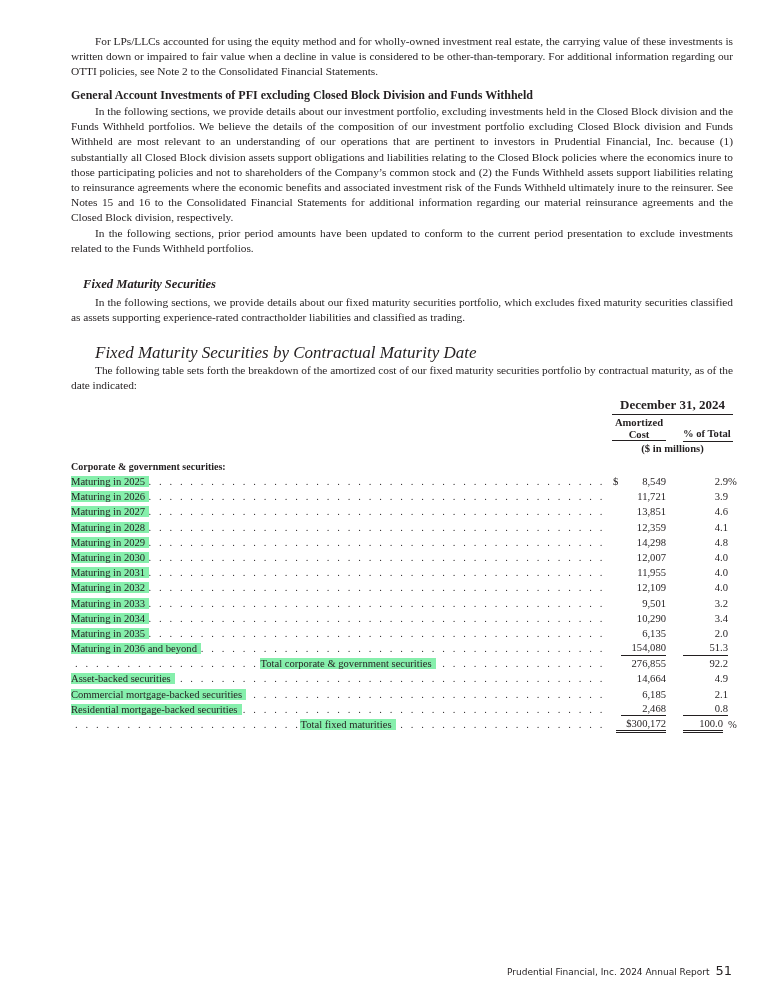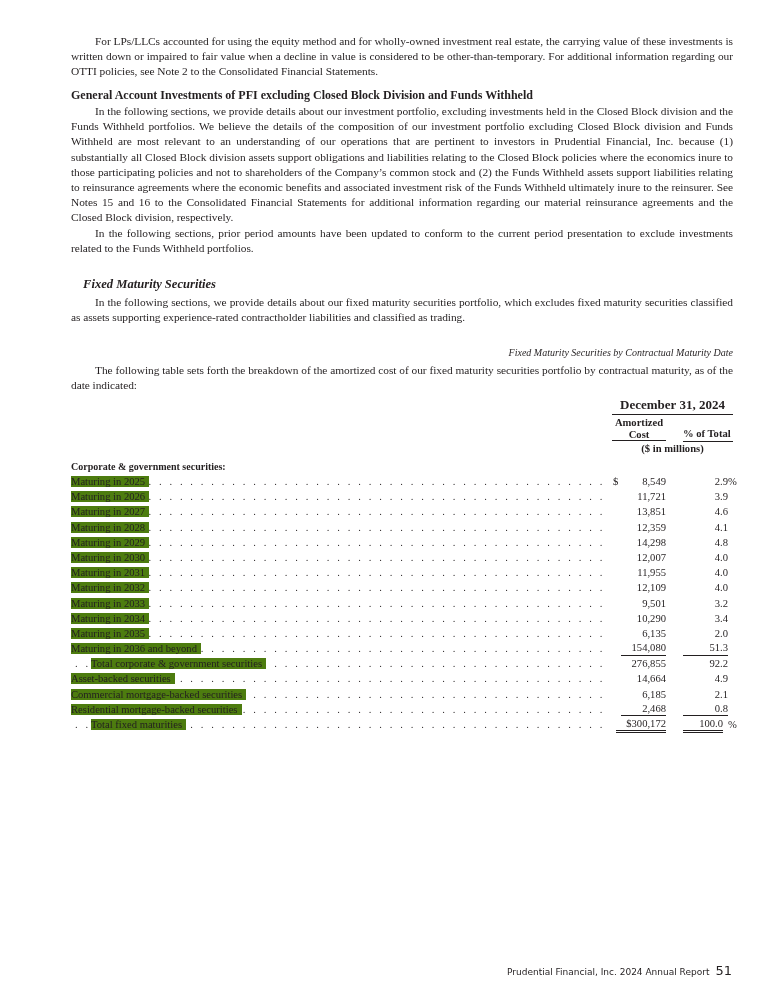--- a/index.html
+++ b/index.html
@@ -13,23 +13,22 @@
       margin: 0; font-size: 11.4px; line-height: 15.2px; text-align: justify;
       text-indent: 24px; letter-spacing: -0.05px;
     }
     h2.section {
       margin: 0; font-size: 12px; font-weight: bold; line-height: 15px;
     }
     h3.subsection {
       margin: 0; font-size: 12.6px; font-weight: bold; font-style: italic; line-height: 15px;
     }
     h4.subsub {
-      margin: 0; font-size: 10px; font-style: italic; font-weight: normal; line-height: 15px;
+      margin: 0; font-size: 17px; font-style: italic; font-weight: normal; line-height: 15px;
       padding-left: 24px;
-      text-align: right;
     }
     .table { position: absolute; left: 71px; top: 398px; width: 662px; font-size: 10.6px; }
     .hdr-wrap { position: relative; height: 60px; }
     .hdr-date {
       position: absolute; left: 541px; width: 121px; top: 0; text-align: center;
       font-weight: bold; font-size: 13px; line-height: 14px;
       border-bottom: 1.3px solid #231f20; padding-bottom: 2px;
     }
     .hdr-col1 {
       position: absolute; left: 541px; width: 54px; top: 19px; text-align: center;
@@ -39,22 +38,22 @@
       position: absolute; left: 612px; width: 50px; top: 30px; 
       font-weight: bold; line-height: 11.5px; border-bottom: 1.3px solid #231f20; padding-bottom: 1px;
     }
     .hdr-units {
       position: absolute; left: 541px; width: 121px; top: 45px; text-align: center;
       font-weight: bold; line-height: 12px;
     }
     .grp-label { font-weight: bold; font-size: 10px; line-height: 14px; margin-top: 2px; height: 14px; }
     .row { position: relative; height: 15.2px; line-height: 15.2px; white-space: nowrap; }
     .row .lbl { position: absolute; left: 0; width: 534px; overflow: hidden; }
-    .row .lbl.indent { padding-left: 20px; box-sizing: border-box; }
-    .row .lbl span.t { background: #4d7c0f; padding-right: 4px; position: relative; z-index: 1; }
+    .row .lbl.indent { padding-left: 20px; box-sizing: border-box; text-align: center; }
+    .row .lbl span.t { background: #86efac; padding-right: 4px; position: relative; z-index: 1; }
     .row .lbl::after {
       content: ". . . . . . . . . . . . . . . . . . . . . . . . . . . . . . . . . . . . . . . . . . . . . . . . . . . . . . . . . . . . . . . . . . . . . . . . . . . . . . . . . . . . . . . . . . . . . . . . . . . . . . . . . . . . . . . . . . . . . . . .";
       position: absolute; right: 0; top: 0; letter-spacing: 2.6px; z-index: 0; color: #231f20;
     }
     .row .dollar { position: absolute; left: 542px; }
     .row .amt { position: absolute; left: 550px; width: 45px; text-align: right; }
     .row .pct { position: absolute; left: 612px; width: 45px; text-align: right; }
     .row .pct-sym { position: absolute; left: 657px; }
     .u1 { border-bottom: 1.3px solid #231f20; }
     .amt.u1, .pct.u1 { line-height: 13.5px; }

